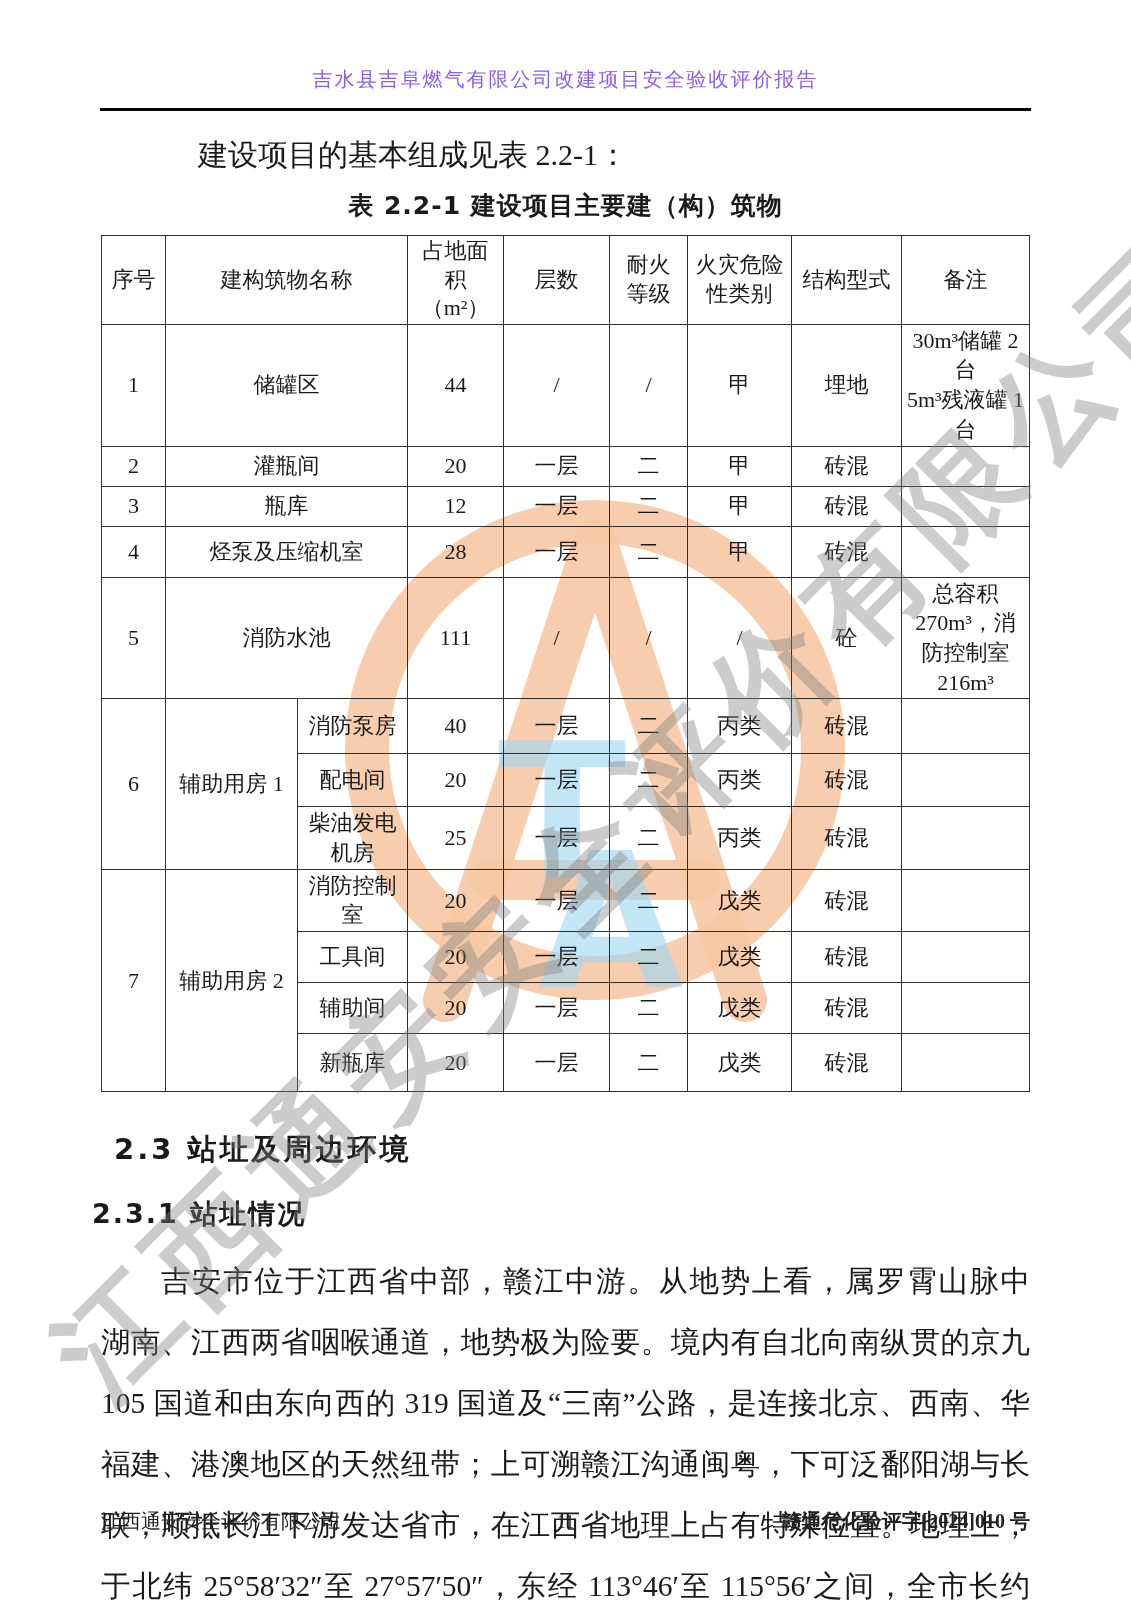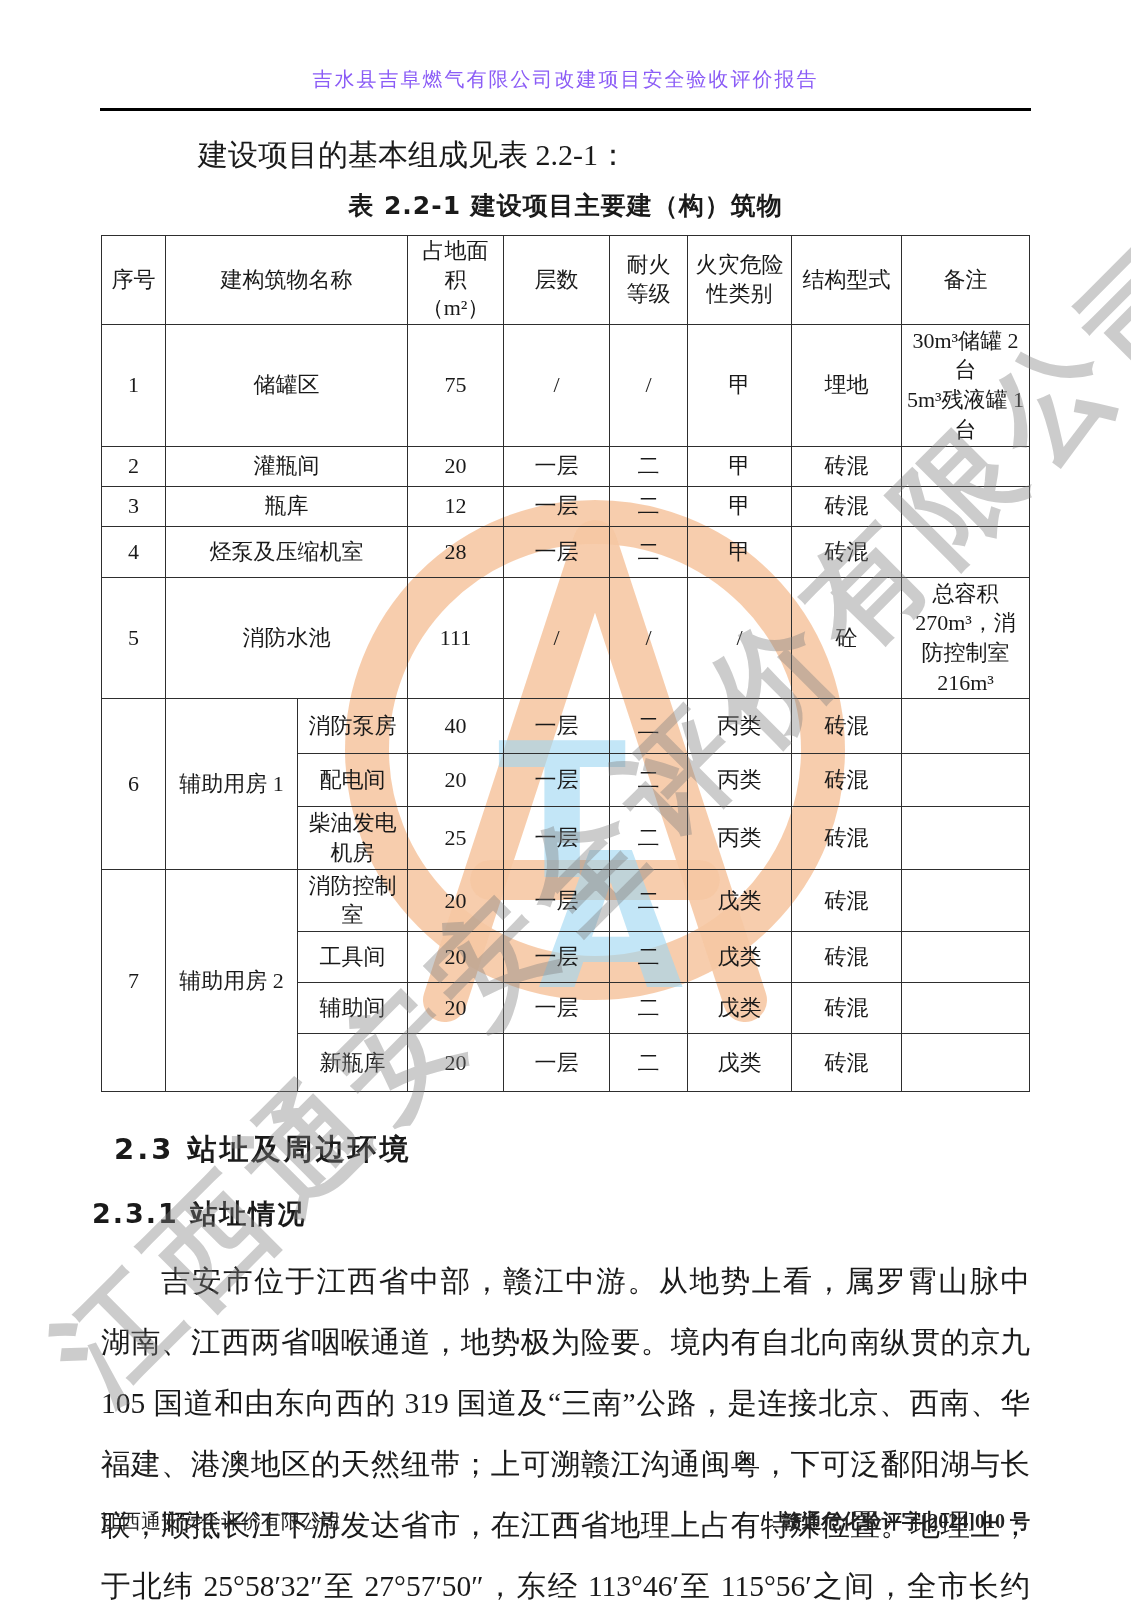--- a/index.html
+++ b/index.html
@@ -108,21 +108,21 @@
         <th>耐火
 等级</th>
         <th>火灾危险
 性类别</th>
         <th>结构型式</th>
         <th>备注</th>
       </tr>
       <tr class="h53">
         <td>1</td>
         <td colspan="2">储罐区</td>
-        <td>75</td>
+        <td>44</td>
         <td>/</td>
         <td>/</td>
         <td>甲</td>
         <td>埋地</td>
         <td class="remark pre">30m³储罐 2 台
 5m³残液罐 1 台</td>
       </tr>
       <tr class="h40">
         <td>2</td>
         <td colspan="2">灌瓶间</td>

